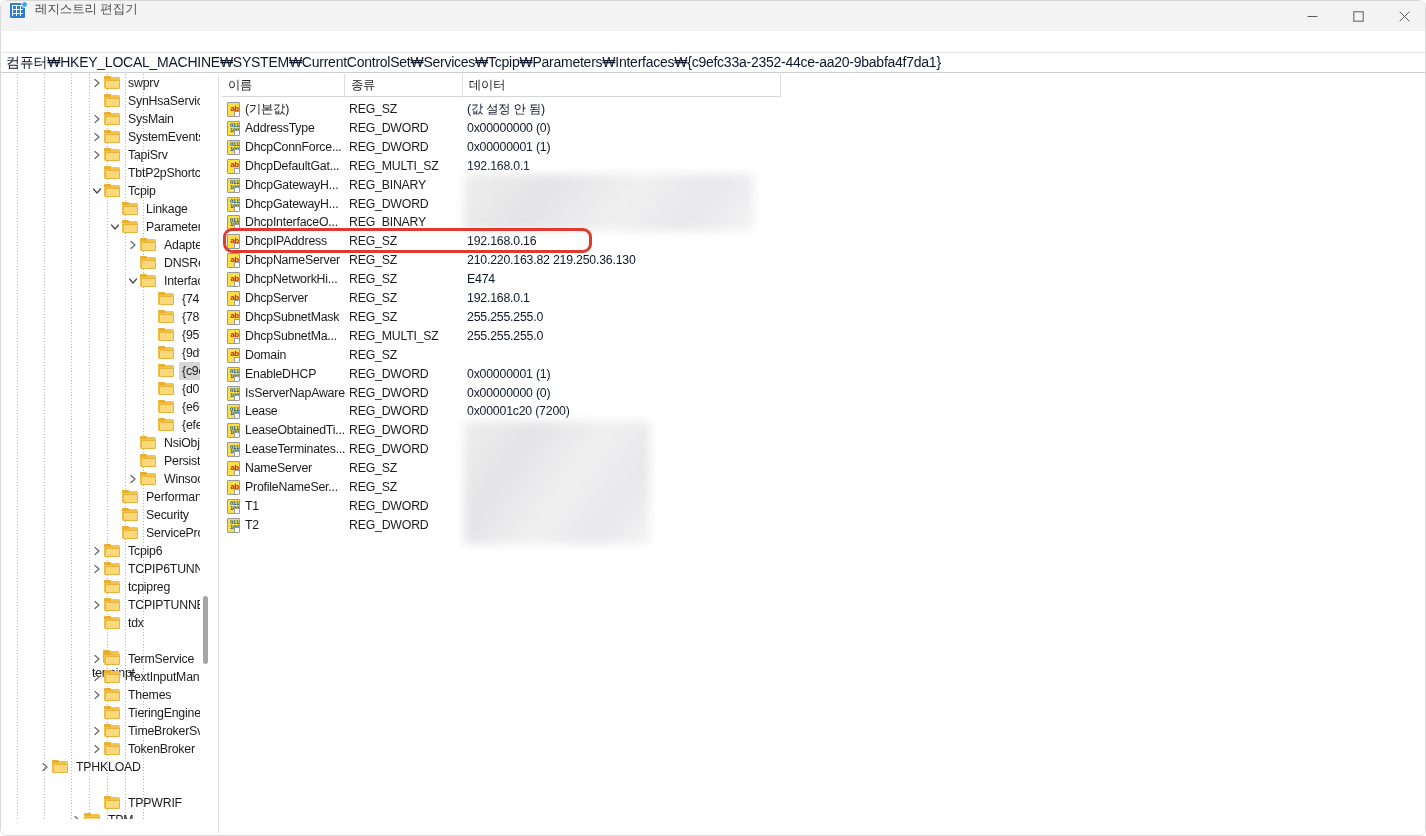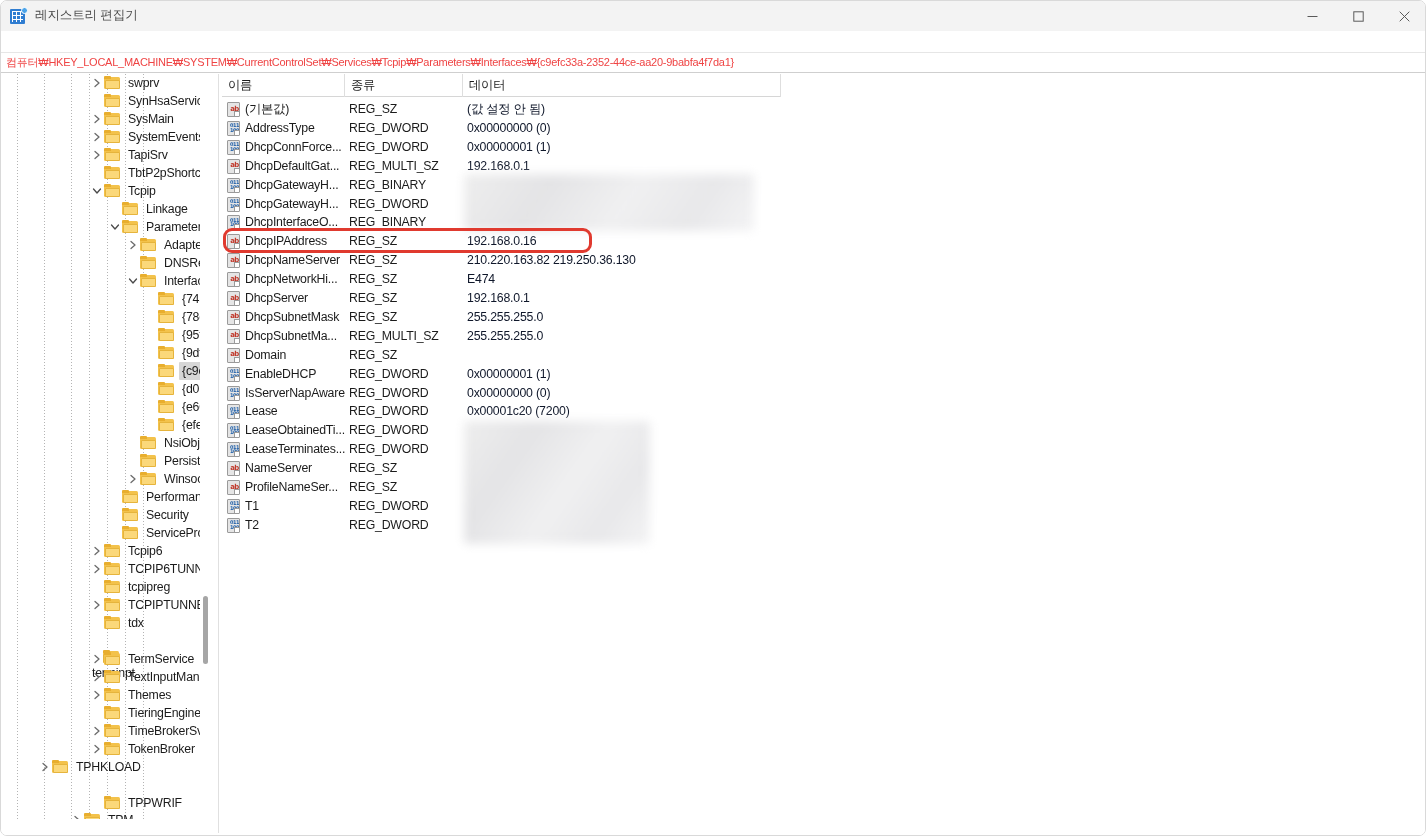--- a/index.html
+++ b/index.html
@@ -21,21 +21,20 @@
     overflow: hidden;
   }
 
   
   .titlebar {
     position: absolute;
     left: 0; top: 0;
     width: 1426px; height: 30px;
     background: #f3f3f3;
     display: flex;
-    align-items: center;
     border-bottom: 1px solid #f3f3f3;
   }
   .title-icon {
     width: 17px; height: 17px;
     margin-left: 9px;
     position: relative;
     flex: 0 0 auto;
   }
   .title-icon .grid {
     position: absolute;
@@ -108,22 +107,22 @@
     width: 1426px; height: 21px;
     background: #ffffff;
     border-top: 1px solid #e6e6e6;
     border-bottom: 1px solid #cfcfcf;
     display: flex;
     align-items: center;
     padding-left: 5px;
     overflow: hidden;
   }
   .address-text {
-    font-size: 11px;
-    color: #ef4444;
+    font-size: 14px;
+    color: #0f172a;
     white-space: nowrap;
     letter-spacing: -0.25px;
   }
 
   
   .content {
     position: absolute;
     left: 0; top: 73px;
     width: 1426px; height: 763px;
     background: #ffffff;
@@ -302,21 +301,21 @@
     font-size: 12.3px;
     color: #0f172a;
     white-space: nowrap;
     letter-spacing: -0.2px;
   }
 
   
   .ico-sz, .ico-dword {
     position: relative;
     width: 13px; height: 15px;
-    background: #e5e5e5;
+    background: #fde047;
     border: 1px solid #9a9a9a;
     border-radius: 1px;
     overflow: hidden;
   }
   .ico-sz .glyph, .ico-dword .glyph {
     position: absolute;
     left: 0.5px; top: 1.5px;
     width: 12px; height: 9px;
     font-size: 7px;
     line-height: 9px;

